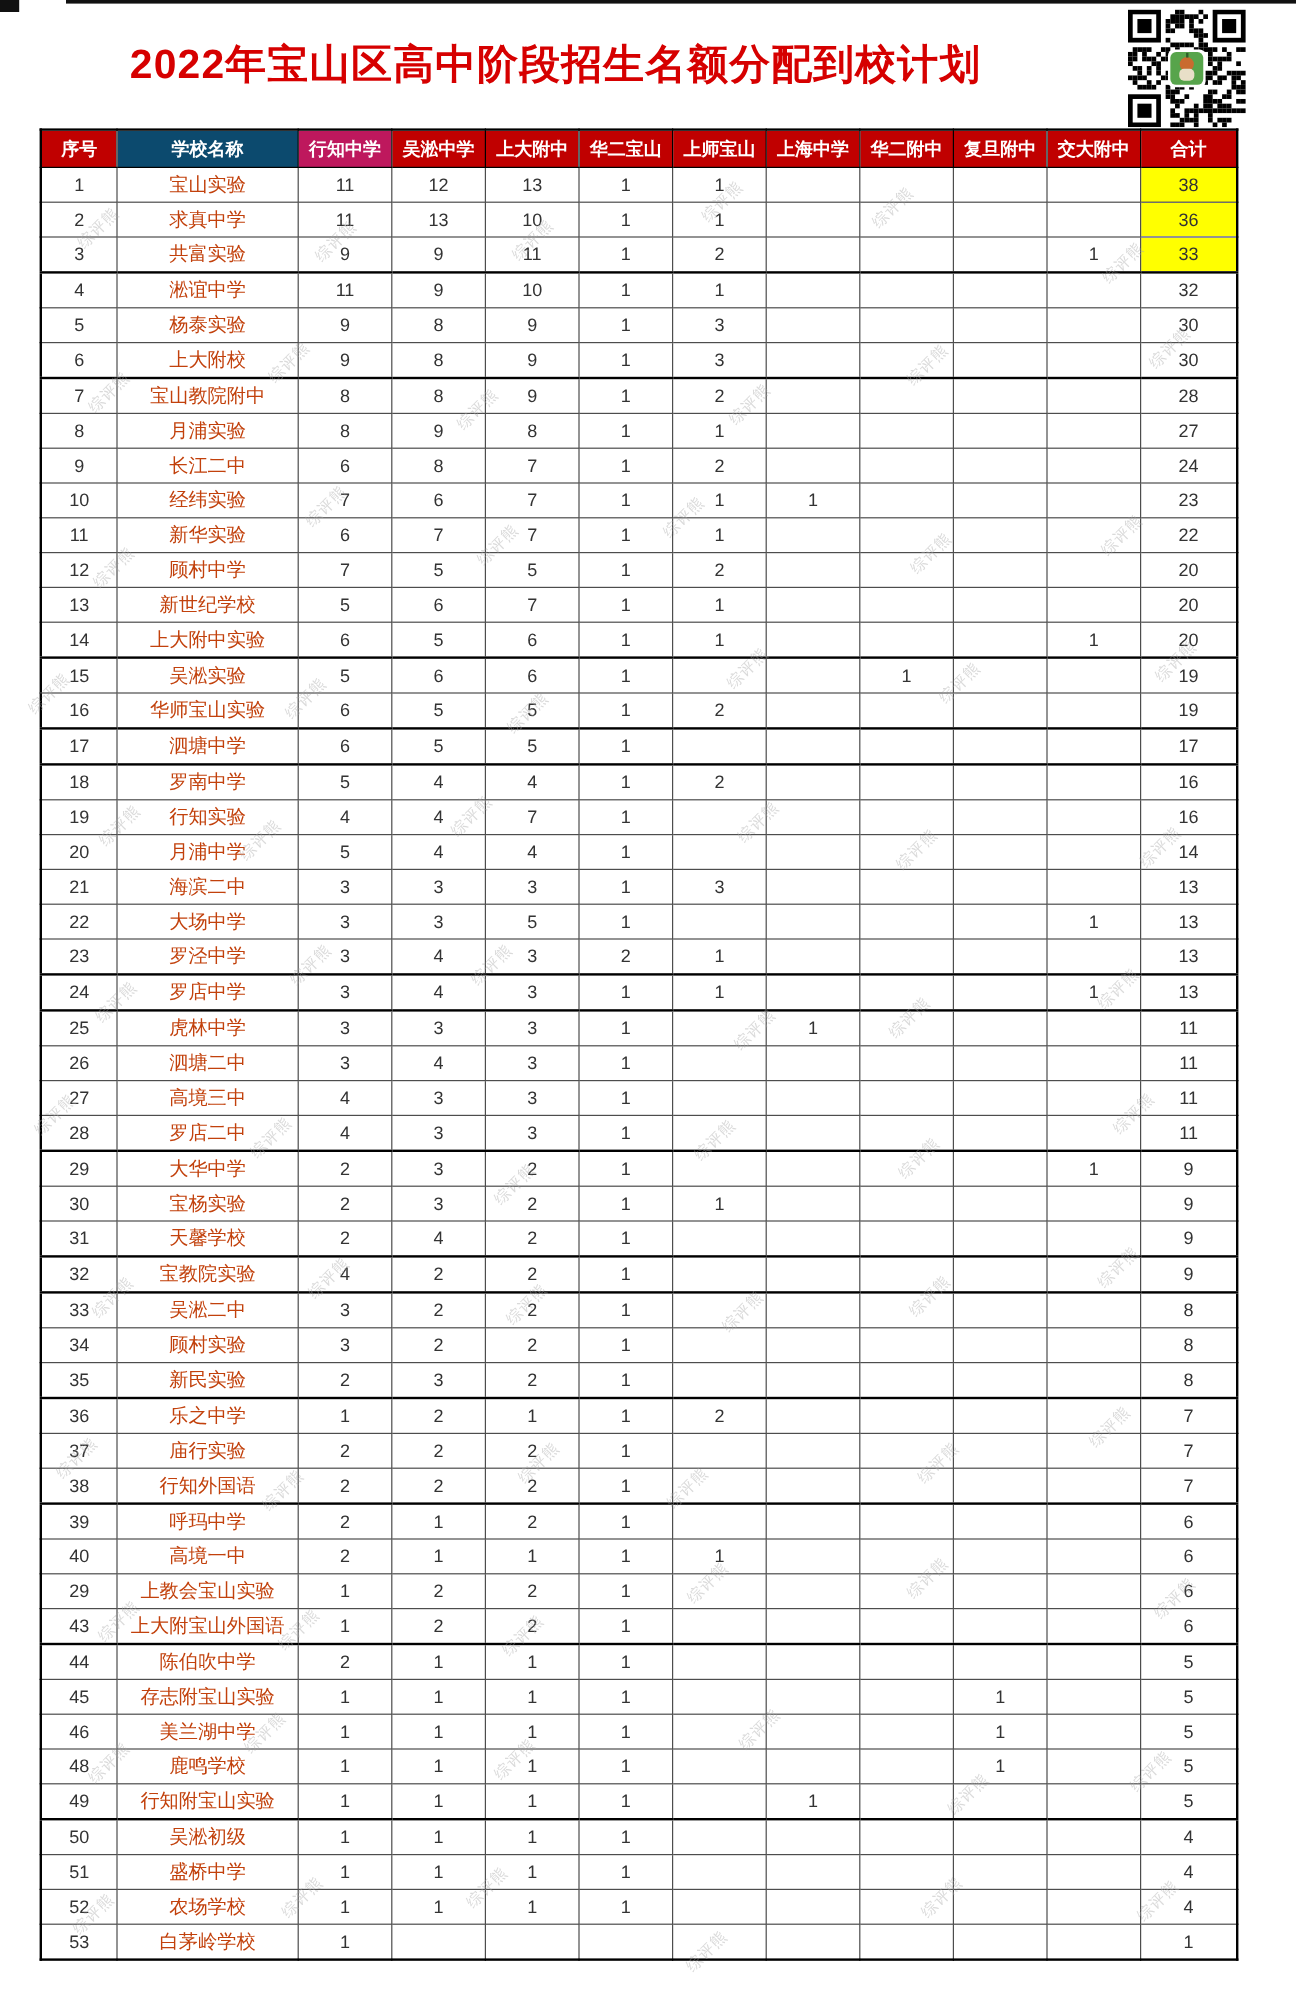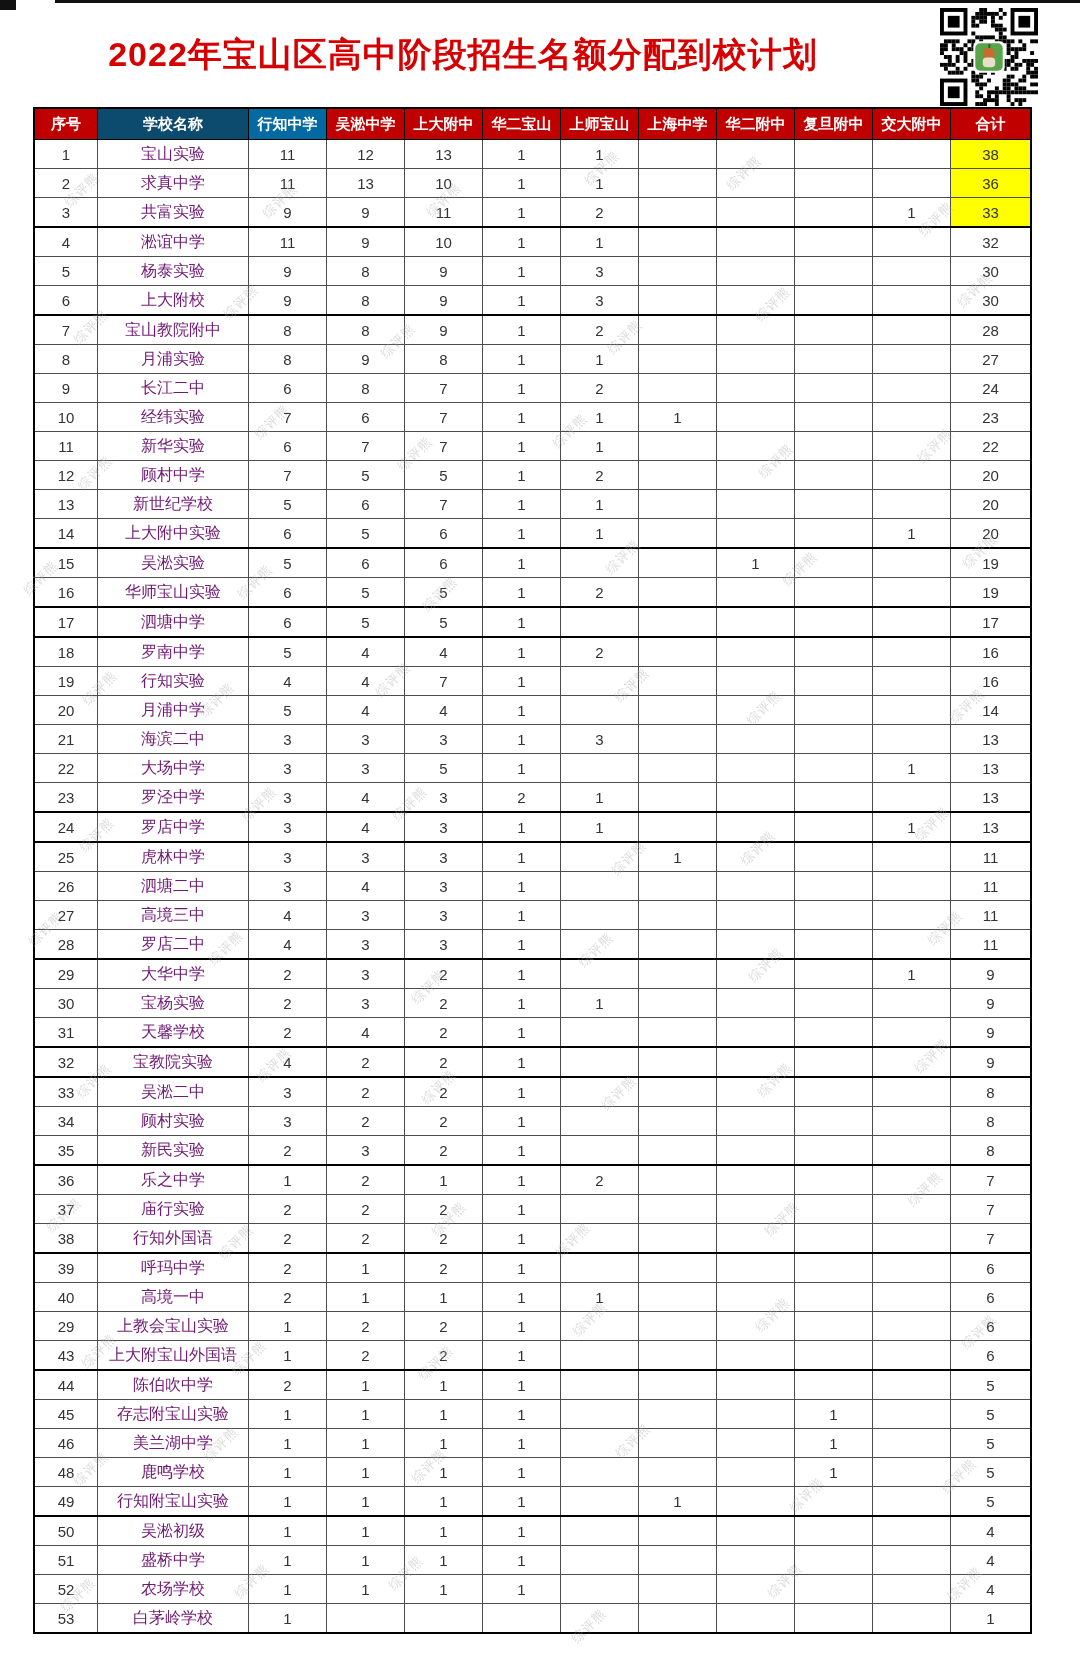--- a/index.html
+++ b/index.html
@@ -19,21 +19,21 @@
     position:absolute;left:33px;top:107px;border-collapse:collapse;table-layout:fixed;
     border:2px solid #000;
   }
   table.quota td,table.quota th{
     border:1px solid #4d4d4d;padding:0;text-align:center;vertical-align:middle;
     font-size:15px;color:#333;height:28px;overflow:hidden;white-space:nowrap;
   }
   table.quota th{
     color:#fff;font-weight:bold;height:30px;border:1px solid #000;font-size:15px;
   }
-  table.quota td.school{font-size:16px;color:#701a75;}
+  table.quota td.school{font-size:16px;color:#c2410c;}
   table.quota tr.grp td{border-bottom:2px solid #000;}
   table.quota td.hl{font-weight:normal;}
   .wm{
     position:absolute;color:#a8a8a8;opacity:.42;font-size:13px;letter-spacing:1px;
     transform:rotate(-45deg);pointer-events:none;white-space:nowrap;
   }
 </style>
 </head>
 <body>
 
@@ -248,21 +248,21 @@
       <rect x="43.6" y="50.4" width="12.8" height="10" rx="4" fill="#e8dfc8"></rect>
       <rect x="49.4" y="36.8" width="2" height="4" fill="#2d5d28"></rect>
     </svg>
   </div>
 
 <table class="quota">
   <thead>
       <tr id="head-row">
         <th style="width: 62px; background: rgb(192, 0, 0);">序号</th>
         <th style="width: 150px; background: #0c4a6e;">学校名称</th>
-        <th style="width: 77px; background: #0369a1;">行知中学</th>
+        <th style="width: 77px; background: #be185d;">行知中学</th>
         <th style="width: 77px; background: rgb(192, 0, 0);">吴淞中学</th>
         <th style="width: 77px; background: rgb(192, 0, 0);">上大附中</th>
         <th style="width: 77px; background: rgb(192, 0, 0);">华二宝山</th>
         <th style="width: 77px; background: rgb(192, 0, 0);">上师宝山</th>
         <th style="width: 77px; background: rgb(192, 0, 0);">上海中学</th>
         <th style="width: 77px; background: rgb(192, 0, 0);">华二附中</th>
         <th style="width: 77px; background: rgb(192, 0, 0);">复旦附中</th>
         <th style="width: 77px; background: rgb(192, 0, 0);">交大附中</th>
         <th style="width: 79px; background: rgb(192, 0, 0);">合计</th>
       </tr>

